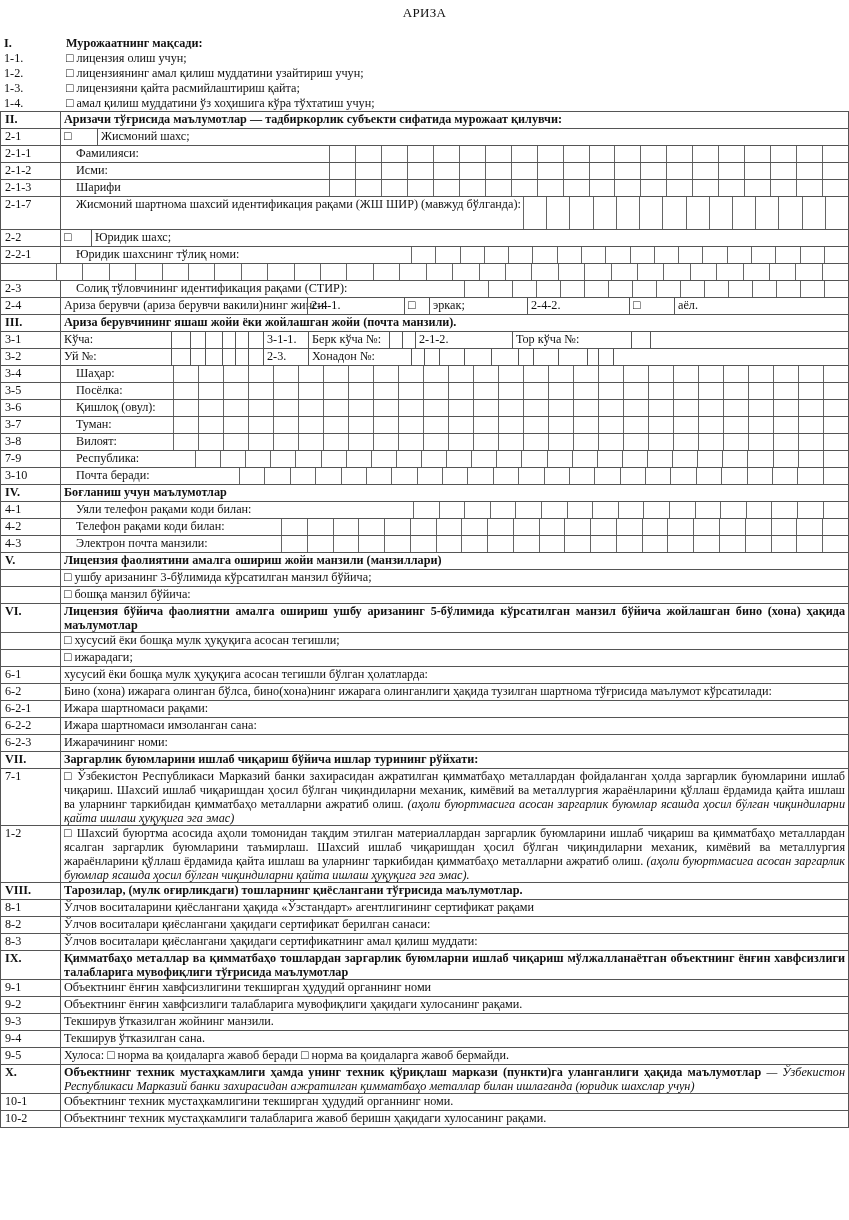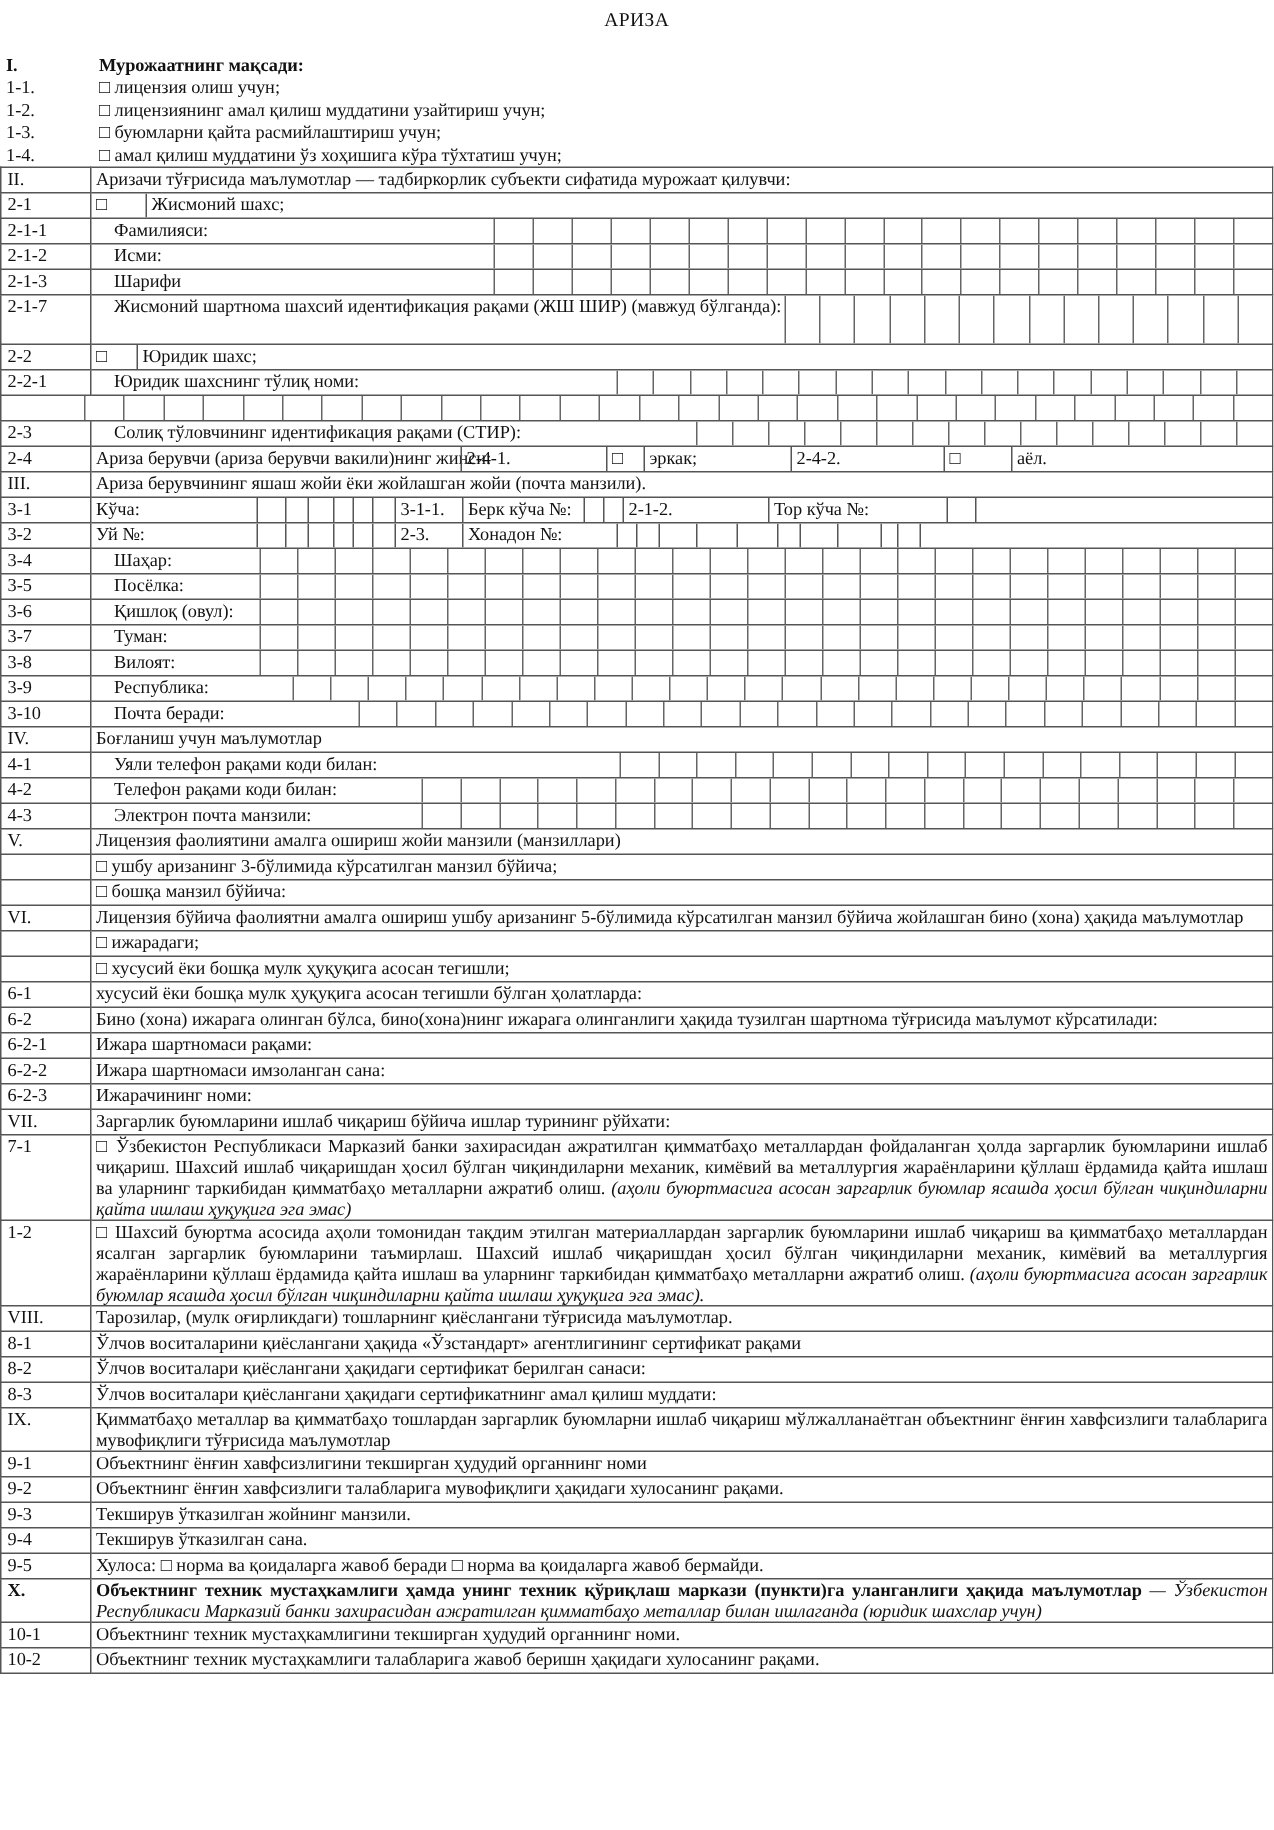--- a/index.html
+++ b/index.html
@@ -6,21 +6,21 @@
   body { width: 849px; height: 1220px; overflow: hidden; font-family: "Liberation Serif", "DejaVu Serif", serif; font-size: 12.2px; color: #111; position: relative; }
   .title { text-align: center; font-size: 13px; padding-top: 4px; height: 22px; line-height: 18px; letter-spacing: 0.3px; }
   .intro { margin-top: 10px; }
   .intro .row { display: flex; height: 15px; line-height: 15px; }
   .intro .num { width: 66px; padding-left: 4px; box-sizing: border-box; }
   .intro .bold { font-weight: bold; }
   table.form { border-collapse: collapse; width: 849px; table-layout: fixed; }
   table.form td { border: 1px solid #555; padding: 0 3px; height: 16px; line-height: 14px; vertical-align: top; overflow: hidden; white-space: nowrap; }
   table.form td.num { width: 52px; padding-left: 4px; }
   td.wrap { white-space: normal !important; text-align: justify; }
-  .sec td { font-weight: normal; }
+  .sec td { font-weight: bold; }
   .it { font-style: italic; }
   .cellrow { position: relative; height: 16px; }
   .cellrow .label { position: absolute; left: 15px; top: 0; line-height: 15px; }
   .boxes { position: absolute; top: 0; bottom: 0; right: 0; display: flex; }
   .boxes span { flex: 1; border-left: 1px solid #666; }
   .subgrid { display: flex; height: 16px; }
   .subgrid > div { border-left: 1px solid #555; padding: 0 3px; line-height: 15px; }
   .subgrid > div:first-child { border-left: none; }
 </style>
 </head>
@@ -36,21 +36,21 @@
   <div class="row">
       <span class="num">1-1.</span>
       <span>□ лицензия олиш учун;</span>
     </div>
   <div class="row">
       <span class="num">1-2.</span>
       <span>□ лицензиянинг амал қилиш муддатини узайтириш учун;</span>
     </div>
   <div class="row">
       <span class="num">1-3.</span>
-      <span>□ буюмларни қайта расмийлаштириш учун;</span>
+      <span>□ лицензияни қайта расмийлаштириш қайта;</span>
     </div>
   <div class="row">
       <span class="num">1-4.</span>
       <span>□ амал қилиш муддатини ўз хоҳишига кўра тўхтатиш учун;</span>
     </div>
 </div>
 
 <table class="form">
   <colgroup>
       <col style="width:60px">
@@ -533,21 +533,21 @@
               <span></span>
               <span></span>
               <span></span>
               <span></span>
               <span></span>
             </div>
           </div>
         </td>
       </tr>
   <tr>
-        <td class="num">3-9</td>
+        <td class="num">7-9</td>
         <td style="padding:0">
           <div class="cellrow">
             <span class="label">Республика:</span>
             <div class="boxes" style="left:134px">
               <span></span>
               <span></span>
               <span></span>
               <span></span>
               <span></span>
               <span></span>
@@ -718,25 +718,25 @@
         <td class="num"></td>
         <td>□ бошқа манзил бўйича:</td>
       </tr>
 
   <tr class="sec">
     <td class="num">VI.</td>
     <td class="wrap"> Лицензия бўйича фаолиятни амалга ошириш ушбу аризанинг 5-бўлимида кўрсатилган манзил бўйича жойлашган бино (хона) ҳақида маълумотлар</td>
   </tr>
   <tr>
         <td class="num"></td>
+        <td>□ хусусий ёки бошқа мулк ҳуқуқига асосан тегишли;</td>
+      </tr>
+  <tr>
+        <td class="num"></td>
         <td>□ ижарадаги;</td>
-      </tr>
-  <tr>
-        <td class="num"></td>
-        <td>□ хусусий ёки бошқа мулк ҳуқуқига асосан тегишли;</td>
       </tr>
   <tr>
         <td class="num">6-1</td>
         <td>хусусий ёки бошқа мулк ҳуқуқига асосан тегишли бўлган ҳолатларда:</td>
       </tr>
   <tr>
         <td class="num">6-2</td>
         <td class="wrap">Бино (хона) ижарага олинган бўлса, бино(хона)нинг ижарага олинганлиги ҳақида тузилган шартнома тўғрисида маълумот кўрсатилади:</td>
       </tr>
   <tr>

